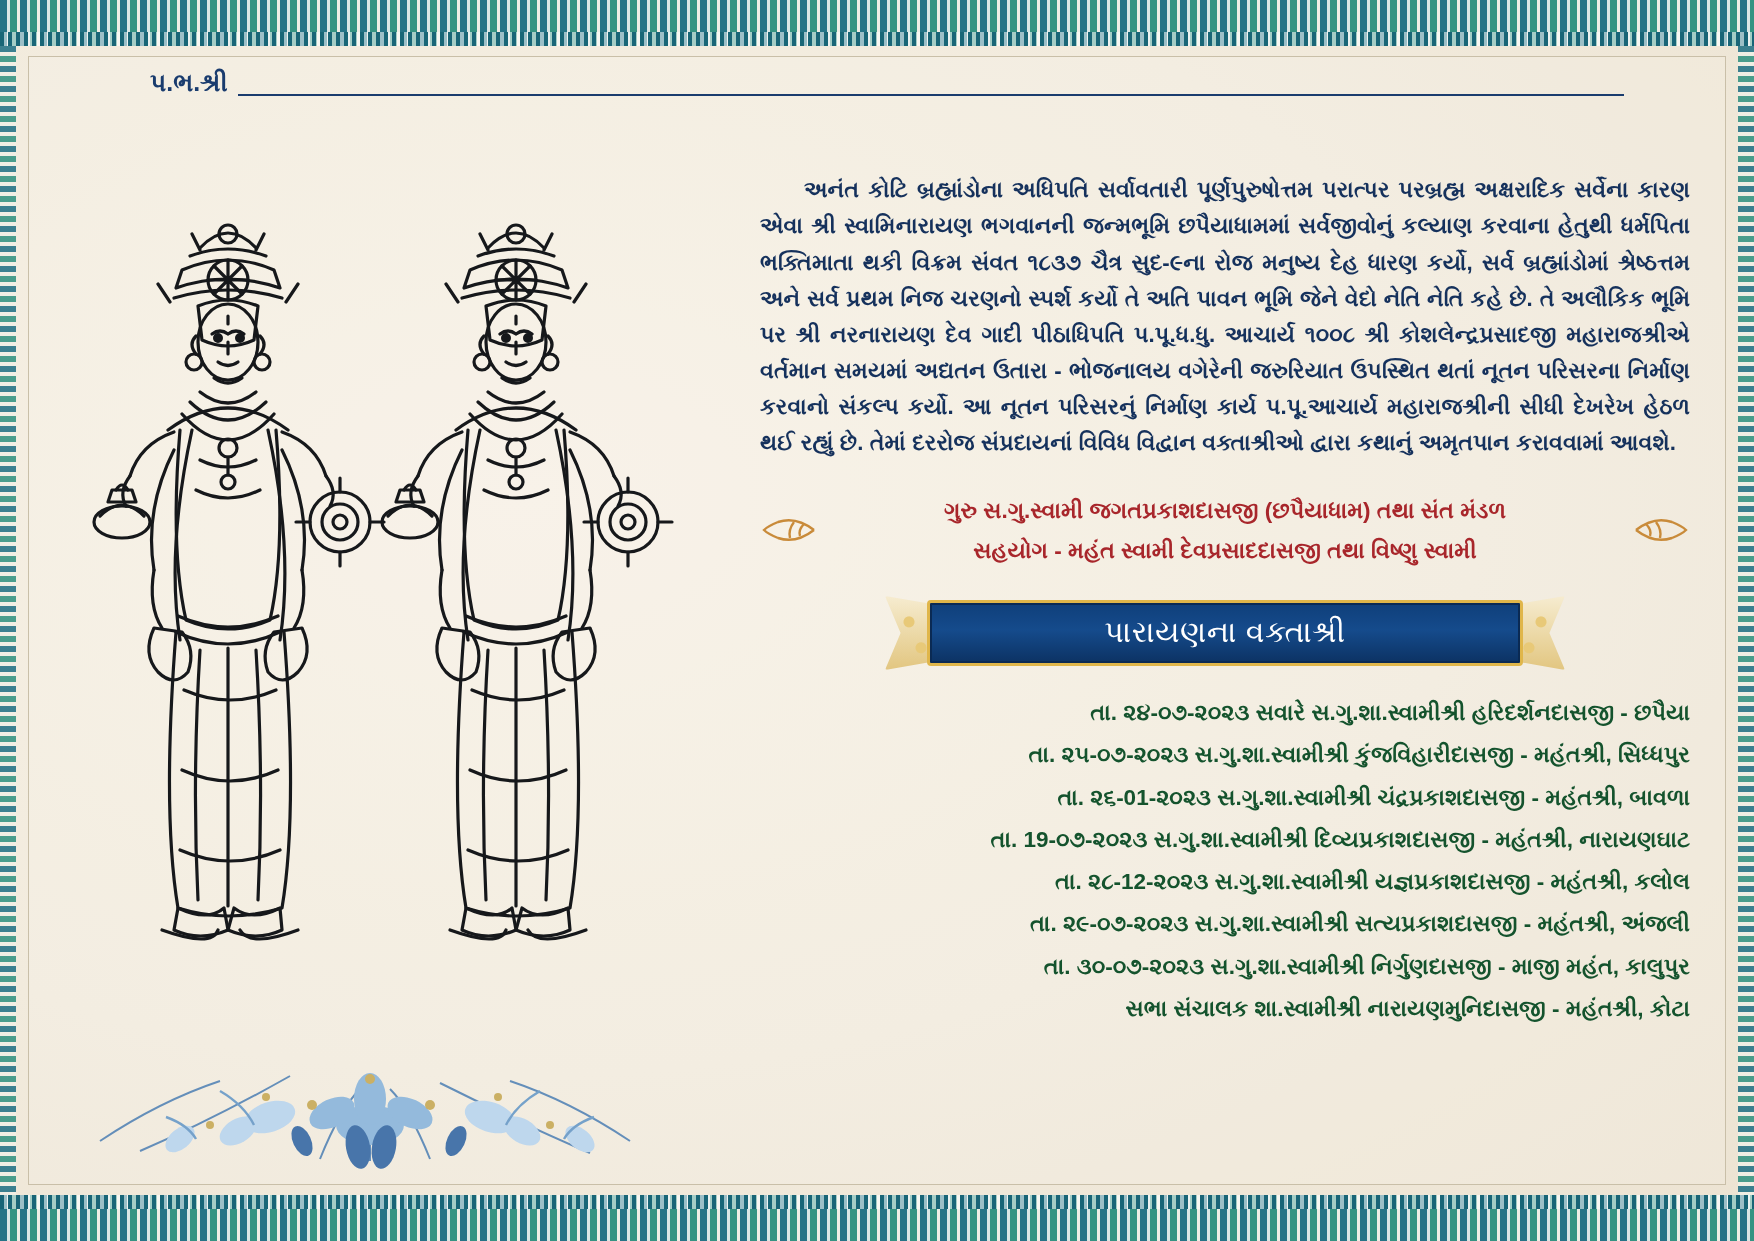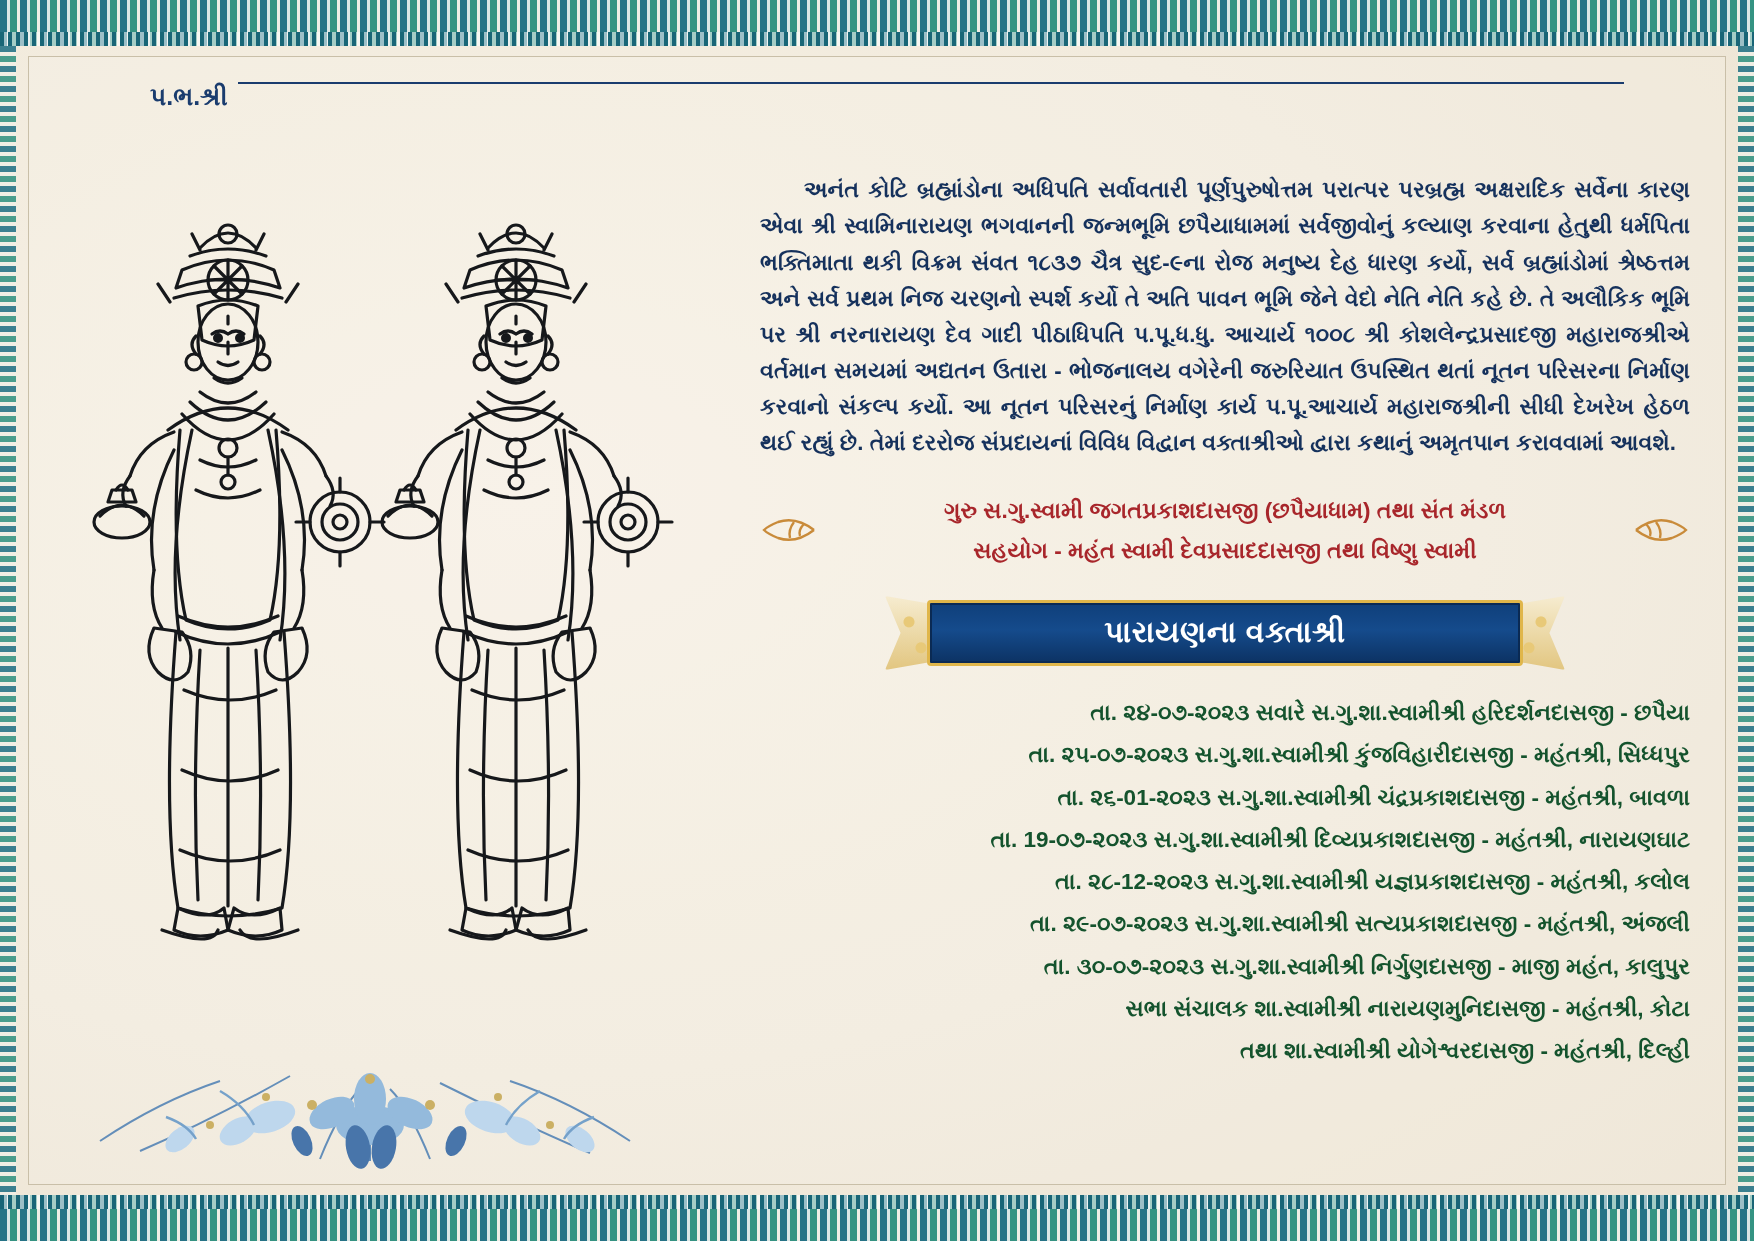--- a/index.html
+++ b/index.html
@@ -53,22 +53,22 @@
   .inner-frame {
     position: absolute;
     left: 28px; right: 28px; top: 56px; bottom: 56px;
     border: 1px solid #c9bfa8;
     background: rgba(255,255,255,.12);
   }
 
   
   .header {
     position: absolute;
-    left: 150px; top: 82px; right: 130px;
-    display: flex; gap: 10px;
+    left: 150px; top: 68px; right: 130px;
+    display: flex; align-items: flex-end; gap: 10px;
   }
   .header .label {
     font-size: 25px; font-weight: 700; color: #1a3c6e;
     white-space: nowrap; padding-bottom: 4px;
   }
   .header .rule {
     flex: 1; height: 2px; background: #1a3c6e; margin-bottom: 6px;
   }
 
   
@@ -119,21 +119,21 @@
   }
   .ribbon .plate {
     position: absolute; left: 42px; right: 42px; top: 4px; bottom: 4px;
     background: linear-gradient(180deg, #0f3f7a 0%, #154b8c 45%, #0c3263 100%);
     border: 3px solid #e0b64a;
     border-radius: 4px;
     box-shadow: inset 0 0 0 2px #0a2a54;
     display: flex; align-items: center; justify-content: center;
   }
   .ribbon .plate span {
-    color: #fff; font-size: 30px; font-weight: 700; letter-spacing: .5px;
+    color: #fff; font-size: 30px; font-weight: 400; letter-spacing: .5px;
   }
   .ribbon .tail {
     position: absolute; top: 0; width: 60px; height: 74px;
     background:
       radial-gradient(circle at 40% 35%, #e8c978 0 5px, transparent 6px),
       radial-gradient(circle at 60% 70%, #e8c978 0 5px, transparent 6px),
       linear-gradient(180deg,#f6ecd0,#e2c680);
     clip-path: polygon(0 0, 100% 14%, 70% 50%, 100% 86%, 0 100%, 26% 50%);
     border-radius: 3px;
   }
@@ -398,16 +398,15 @@
 
     <div class="speakers">
       <div>તા. ૨૪-૦૭-૨૦૨૩ સવારે સ.ગુ.શા.સ્વામીશ્રી હરિદર્શનદાસજી - છપૈયા</div>
       <div>તા. ૨૫-૦૭-૨૦૨૩ સ.ગુ.શા.સ્વામીશ્રી કુંજવિહારીદાસજી - મહંતશ્રી, સિધ્ધપુર</div>
       <div>તા. ૨૬-01-૨૦૨૩ સ.ગુ.શા.સ્વામીશ્રી ચંદ્રપ્રકાશદાસજી - મહંતશ્રી, બાવળા</div>
       <div>તા. 19-૦૭-૨૦૨૩ સ.ગુ.શા.સ્વામીશ્રી દિવ્યપ્રકાશદાસજી - મહંતશ્રી, નારાયણઘાટ</div>
       <div>તા. ૨૮-12-૨૦૨૩ સ.ગુ.શા.સ્વામીશ્રી યજ્ઞપ્રકાશદાસજી - મહંતશ્રી, કલોલ</div>
       <div>તા. ૨૯-૦૭-૨૦૨૩ સ.ગુ.શા.સ્વામીશ્રી સત્યપ્રકાશદાસજી - મહંતશ્રી, અંજલી</div>
       <div>તા. ૩૦-૦૭-૨૦૨૩ સ.ગુ.શા.સ્વામીશ્રી નિર્ગુણદાસજી - માજી મહંત, કાલુપુર</div>
       <div>સભા સંચાલક શા.સ્વામીશ્રી નારાયણમુનિદાસજી - મહંતશ્રી, કોટા</div>
-      <div>તથા શા.સ્વામીશ્રી યોગેશ્વરદાસજી - મહંતશ્રી, દિલ્હી</div>
     </div>
   </div>
 </div>
 
 </body></html>

